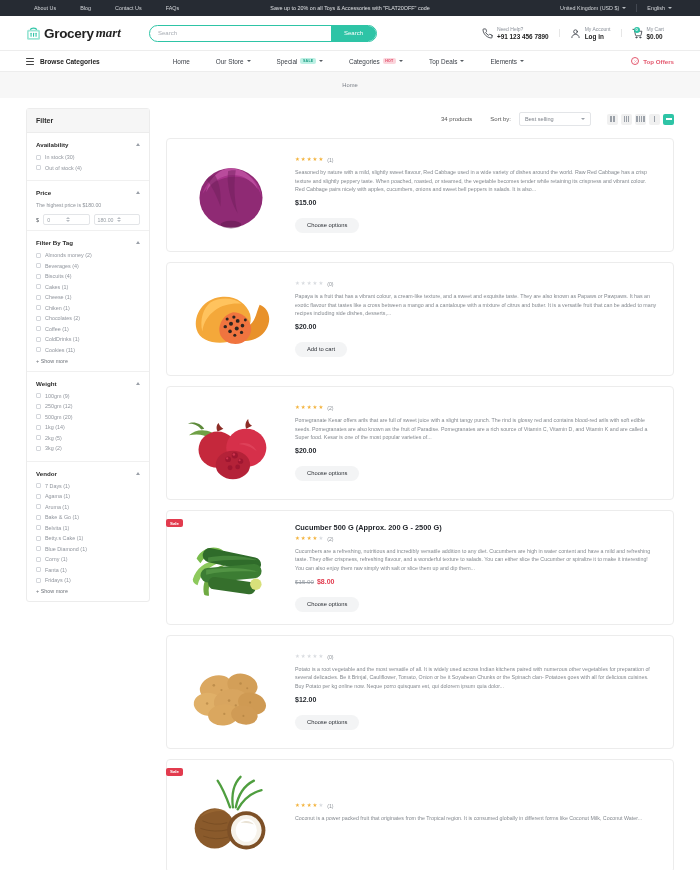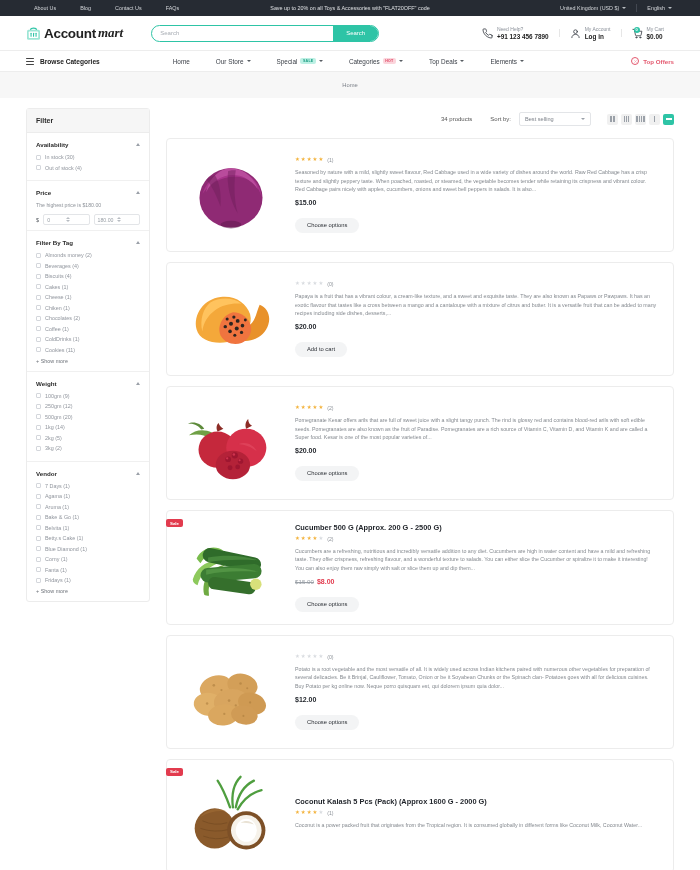--- a/index.html
+++ b/index.html
@@ -205,21 +205,21 @@
       <span class="logo-icon">
         <svg viewBox="0 0 30 32" width="15" height="16" aria-hidden="true">
           <path d="M9 10 C9 5, 21 5, 21 10" fill="none" stroke="#2ec4a6" stroke-width="2.4"></path>
           <rect x="2" y="9.5" width="26" height="20" rx="3" fill="#9ee6d6"></rect>
           <rect x="5.5" y="13" width="19" height="13" rx="1.6" fill="#ffffff"></rect>
           <rect x="9" y="15.5" width="2.2" height="8" rx="1" fill="#2ec4a6"></rect>
           <rect x="14" y="15.5" width="2.2" height="8" rx="1" fill="#2ec4a6"></rect>
           <rect x="19" y="15.5" width="2.2" height="8" rx="1" fill="#2ec4a6"></rect>
         </svg>
       </span>
-      <span class="logo-text">Account</span>
+      <span class="logo-text">Grocery</span>
       <span class="logo-sub">mart</span>
     </div>
 
     <div class="searchwrap">
       <input type="text" placeholder="Search" style="">
       <button class="search-btn">Search</button>
     </div>
 
     <div class="header-right">
       <div class="hr-item">
@@ -713,21 +713,20 @@
               <path d="M18 58 q15 5 30 1" fill="none"></path>
               <path d="M21 66 q13 5 26 1" fill="none"></path>
             </g>
             <circle cx="66" cy="60" r="20" fill="#7d5027"></circle>
             <circle cx="66" cy="60" r="16" fill="#f6f2ea"></circle>
             <ellipse cx="66" cy="60" rx="11" ry="12" fill="#ffffff"></ellipse>
             <path d="M60 52c5-3 11-2 14 2-5-2-10-2-14-2z" fill="#e9e2d4"></path>
           </svg>
         </div>
         <div class="info">
-          <div class="p-title">Coconut Kalash 5 Pcs (Pack) (Approx 1600 G - 2000 G)</div>
           <div class="stars">
             <span class="star on">★</span>
             <span class="star on">★</span>
             <span class="star on">★</span>
             <span class="star on">★</span>
             <span class="star">★</span>
             <span class="rcount">(1)</span>
           </div>
           <div class="p-desc">Coconut is a power packed fruit that originates from the Tropical region. It is consumed globally in different forms like Coconut Milk, Coconut Water...</div>
         </div>

